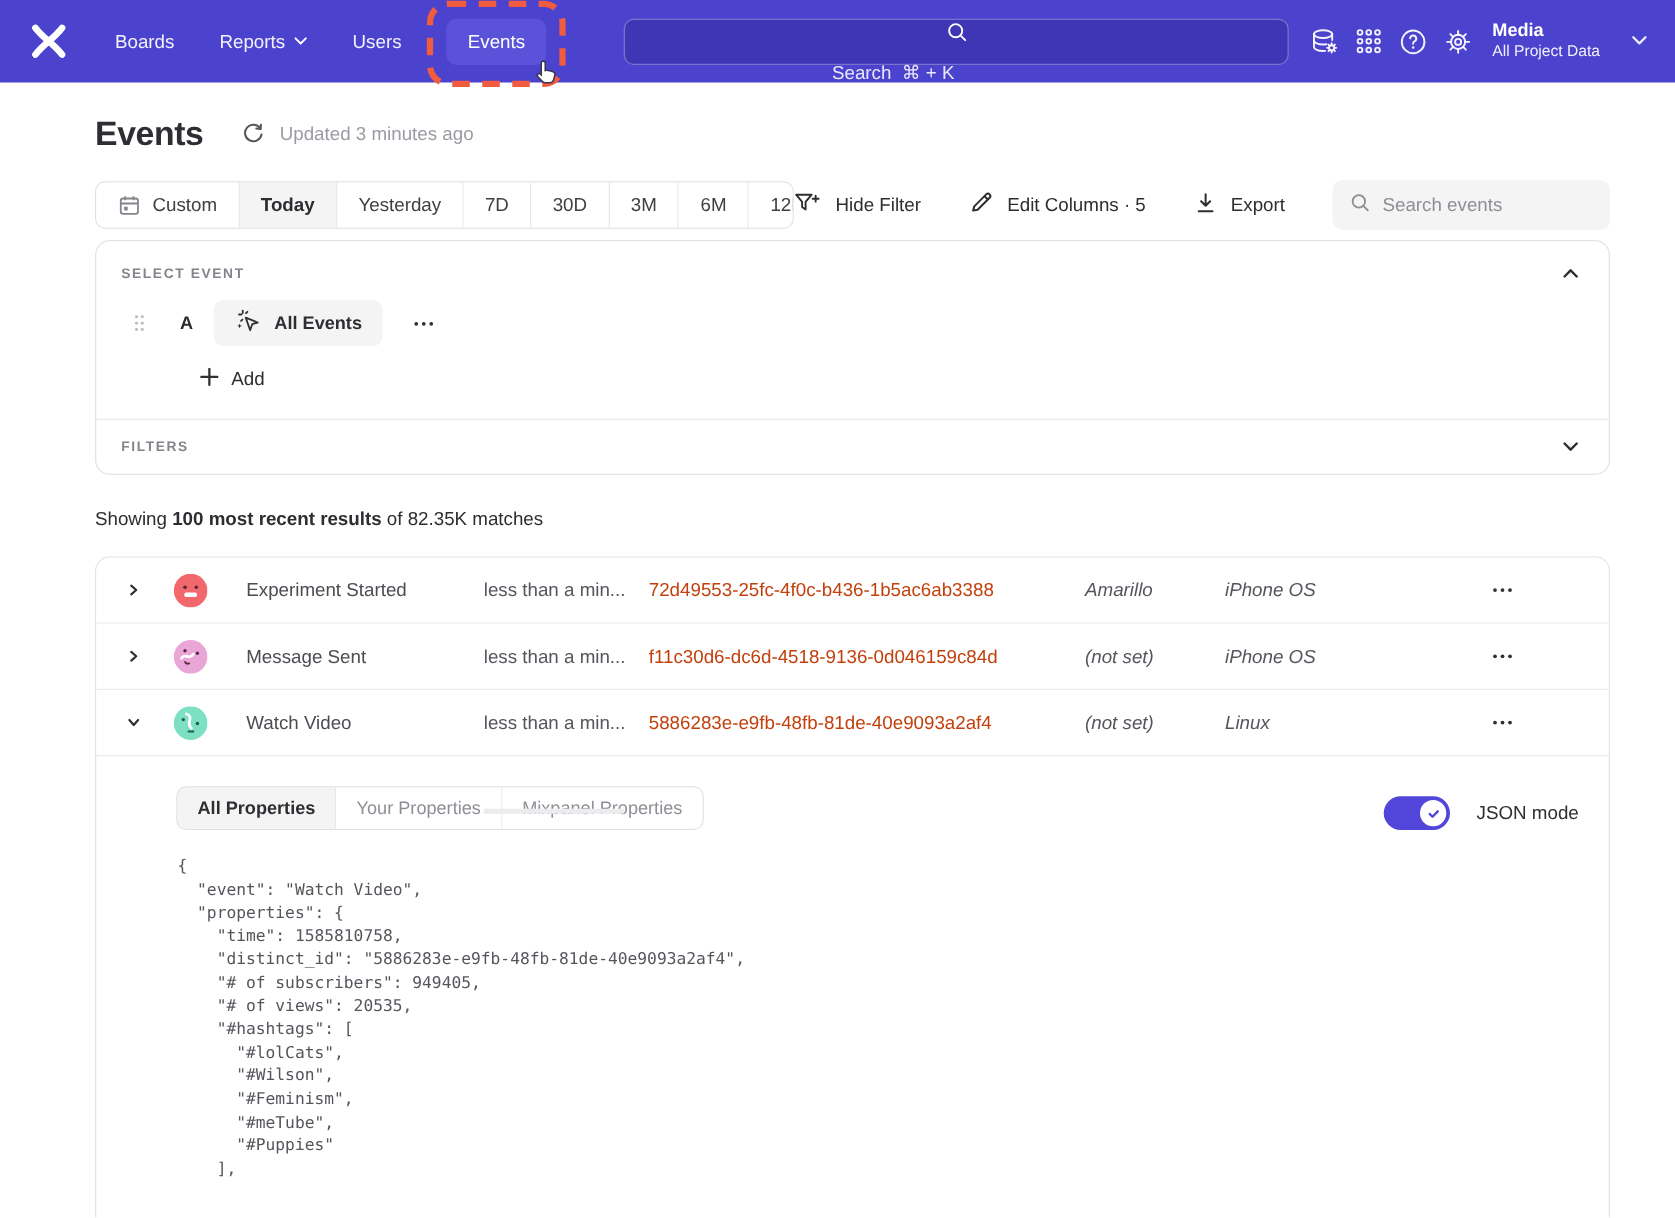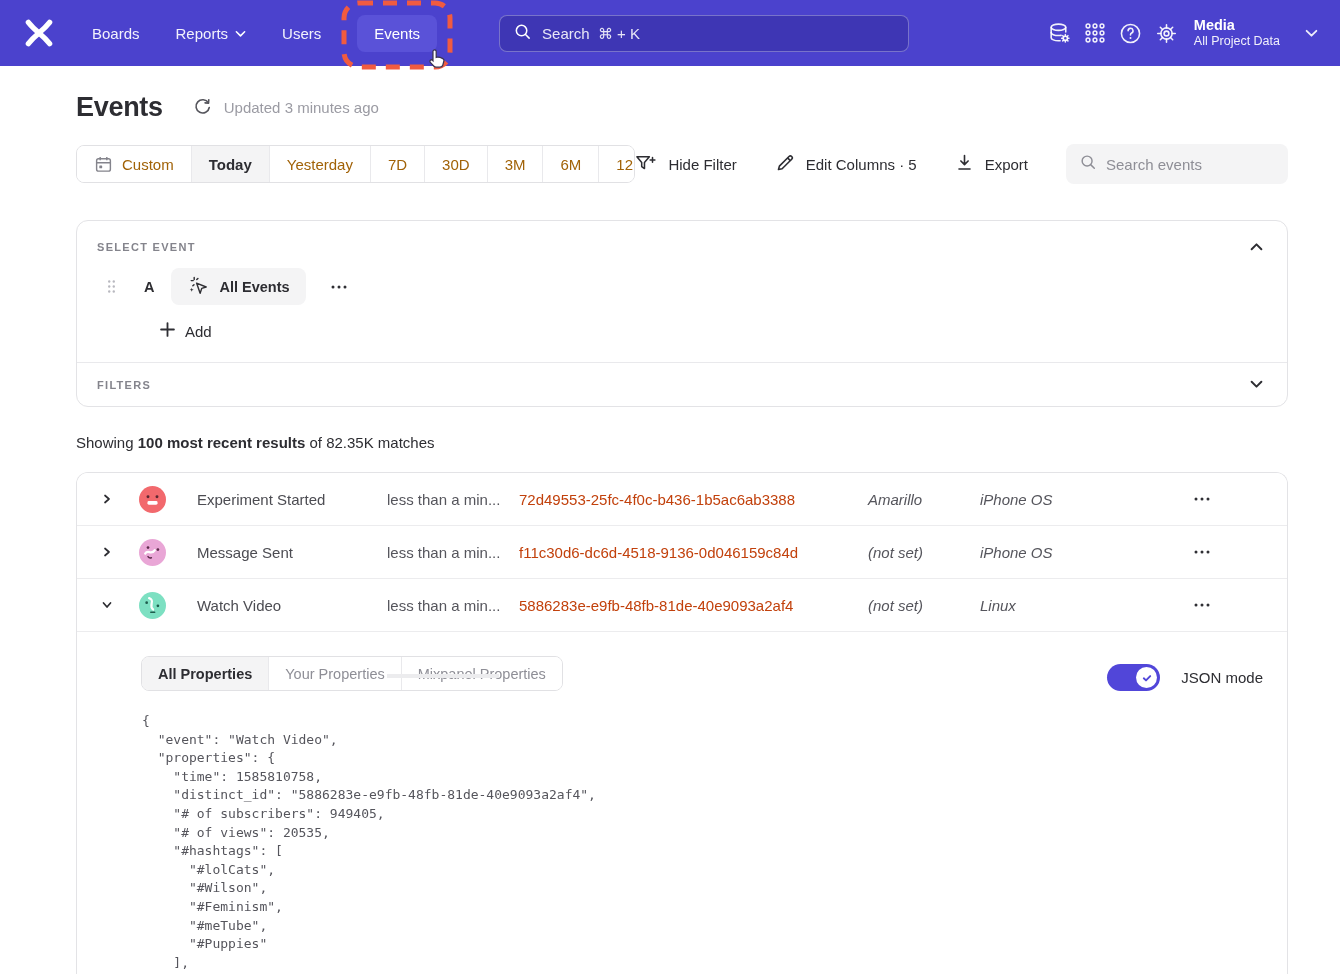--- a/index.html
+++ b/index.html
@@ -8,55 +8,55 @@
 
   
   .navbar { height:66px; display:flex; align-items:center; padding:0 22px; color:#fff; position:relative; z-index:10; }
   .logo { margin-right:36px; display:flex; align-items:center; }
   .nav-item { font-size:15px; font-weight:500; color:rgba(255,255,255,.93); margin-right:36px; cursor:pointer; }
   .nav-item .chev { margin-left:7px; vertical-align:1px; }
   .nav-item-active-wrap { position:relative; margin-right:28px; }
   .nav-item-active { display:inline-block; padding:10px 17px; border-radius:8px; font-size:15px; font-weight:500; color:#fff; }
   .annot-box { position:absolute; left:-17px; top:-16px; overflow:visible; pointer-events:none; }
   .cursor-hand { position:absolute; right:-13px; bottom:-24px; z-index:12; }
-  .nav-search { width:410px; height:37px; margin-left:34px; background:rgba(20,12,90,.22);
-    border:1px solid rgba(255,255,255,.30); border-radius:8px; display:flex; align-items:center; padding:0 13px; gap:10px; }
+  .nav-search { width:532px; height:37px; margin-left:34px; background:rgba(20,12,90,.22);
+    border:1px solid rgba(255,255,255,.30); border-radius:8px; display:flex; align-items:center; padding:0 13px; gap:10px;flex-direction:column; }
   .nav-search input { flex:1; background:transparent; border:none; outline:none; color:#fff; font-size:15px;
     font-family:"Liberation Sans","DejaVu Sans",sans-serif; }
   .nav-search input::placeholder { color:rgba(255,255,255,.88); }
   .nav-right { margin-left:auto; display:flex; align-items:center; gap:11px; }
   .nav-icon { display:flex; color:rgba(255,255,255,.92); cursor:pointer; }
   .project { line-height:1.25; margin-left:4px; }
   .project .pname { font-size:14.5px; font-weight:700; }
   .project .psub { font-size:12.5px; color:rgba(255,255,255,.92); }
   .project-chev { margin-left:14px; color:rgba(255,255,255,.9); }
 
   
   .main { padding:0 52px 0 76px; }
   .page-head { margin-top:26px; display:flex; align-items:center; }
   .page-head h1 { font-size:27px; font-weight:700; letter-spacing:-.3px; color:#2d2d32; }
   .refresh { margin-left:30px; color:#55555c; display:flex; cursor:pointer; }
   .updated { margin-left:12px; font-size:15px; color:#9b9ba3; }
 
   .toolbar { margin-top:21px; display:flex; align-items:center; }
   .segs { display:inline-flex; border:1px solid #e1e1e4; border-radius:8px; overflow:hidden; height:38px; background:#fff; }
-  .seg { display:flex; align-items:center; gap:9px; padding:0 17px; font-size:15px; color:#a16207;
+  .seg { display:flex; align-items:center; gap:9px; padding:0 17px; font-size:15px; color:#404040;
     border-right:1px solid #e9e9ec; cursor:pointer; background:#fff; white-space:nowrap; }
   .seg:last-child { border-right:none; }
   .seg.active { background:#f4f4f5; color:#2d2d32; font-weight:700; }
   .seg .cal { color:#84848c; display:flex; }
   .tool-actions { margin-left:auto; display:flex; align-items:center; gap:38px; }
   .taction { display:flex; align-items:center; gap:11px; font-size:15px; font-weight:400; color:#2d2d32; cursor:pointer; white-space:nowrap; }
   .search-events { width:222px; height:40px; background:#f4f4f5; border-radius:8px; display:flex; align-items:center; padding:0 13px; gap:9px; }
   .search-events input { flex:1; background:transparent; border:none; outline:none; font-size:15px; color:#2d2d32;
     font-family:"Liberation Sans","DejaVu Sans",sans-serif; }
   .search-events input::placeholder { color:#8e8e96; }
 
   
-  .qcard { margin-top:36px; border:1px solid #e3e3e6; border-radius:12px; background:#fff; }
+  .qcard { margin-top:8px; border:1px solid #e3e3e6; border-radius:12px; background:#fff; }
   .qsec1 { padding:19px 20px 21px; }
   .qlabel-row { display:flex; align-items:center; justify-content:space-between; }
   .qlabel { font-size:11px; font-weight:700; letter-spacing:1.3px; color:#84848c; }
   .qchev { color:#2d2d32; display:flex; cursor:pointer; padding:2px 4px; }
   .event-row { margin-top:15px; display:flex; align-items:center; }
   .drag { margin-left:9px; display:flex; cursor:grab; }
   .step-letter { margin-left:27px; font-size:14.5px; font-weight:600; color:#2d2d32; }
   .event-chip { margin-left:17px; height:37px; display:flex; align-items:center; gap:9px; padding:0 16px;
     background:#f4f4f5; border-radius:8px; font-size:14.5px; font-weight:700; color:#2d2d32; cursor:pointer;text-align:center; }
   .chip-menu { margin-left:17px; padding:6px 8px; display:flex; cursor:pointer; color:#2d2d32; }

